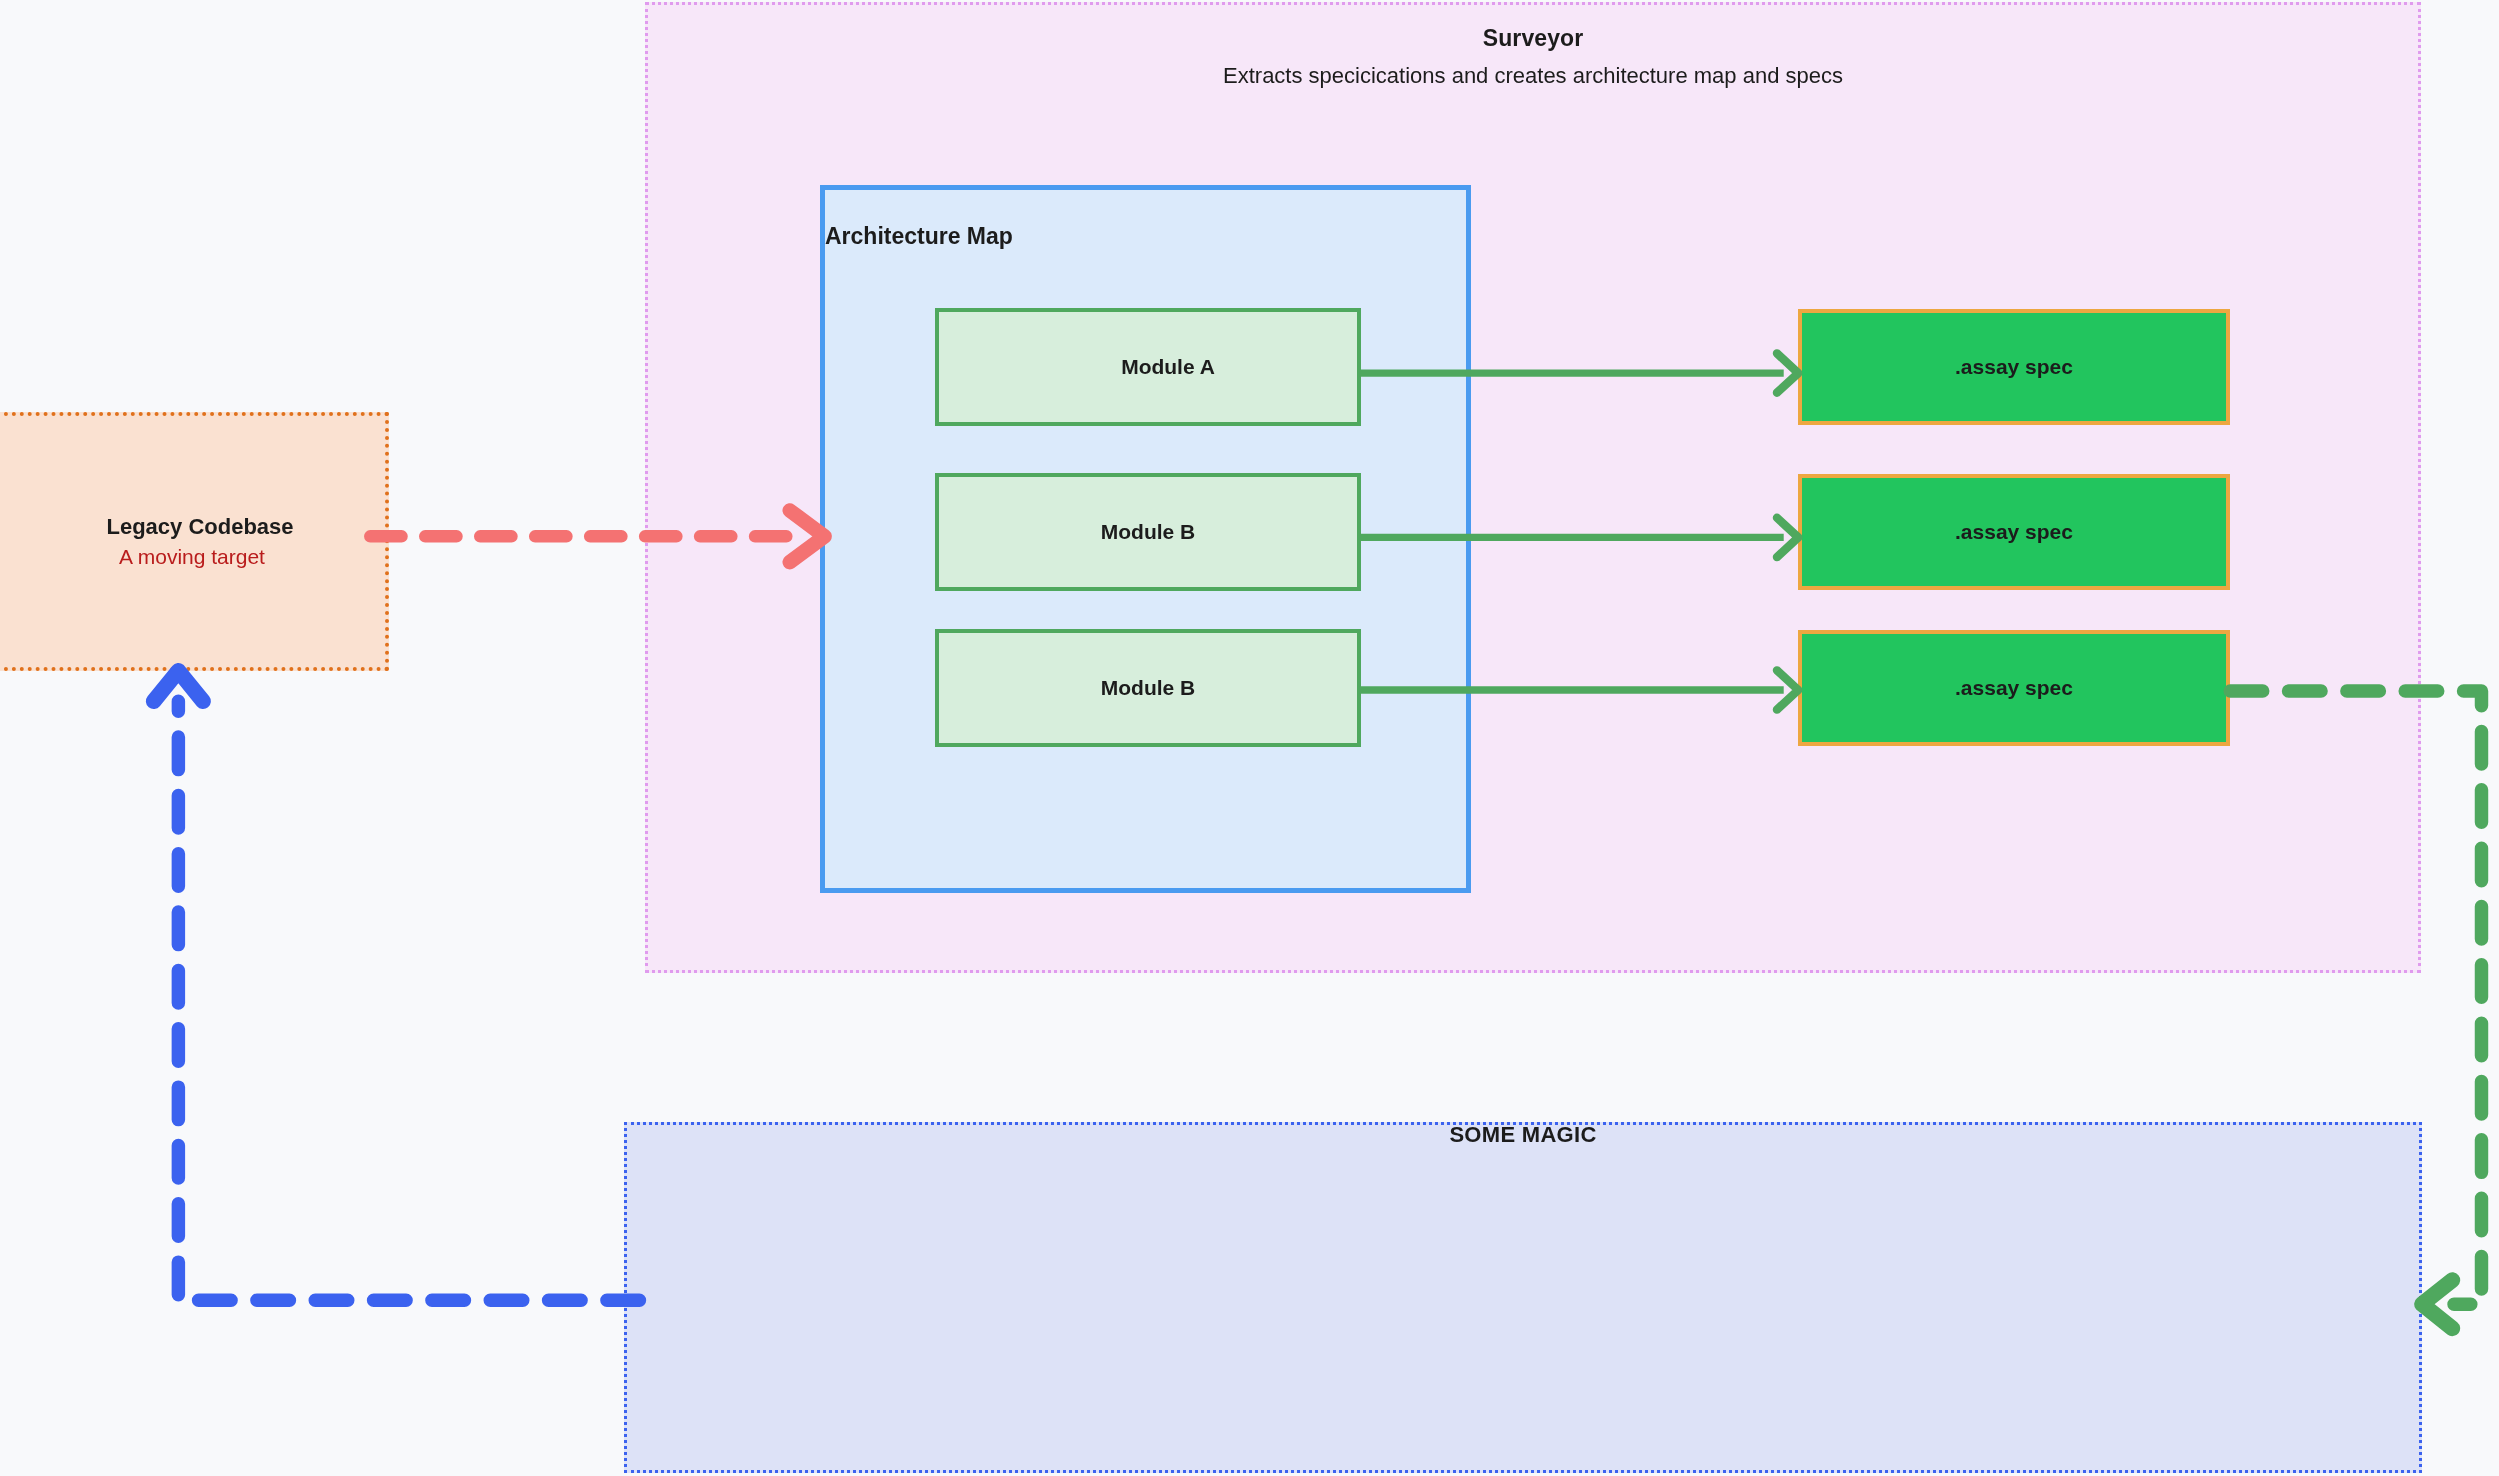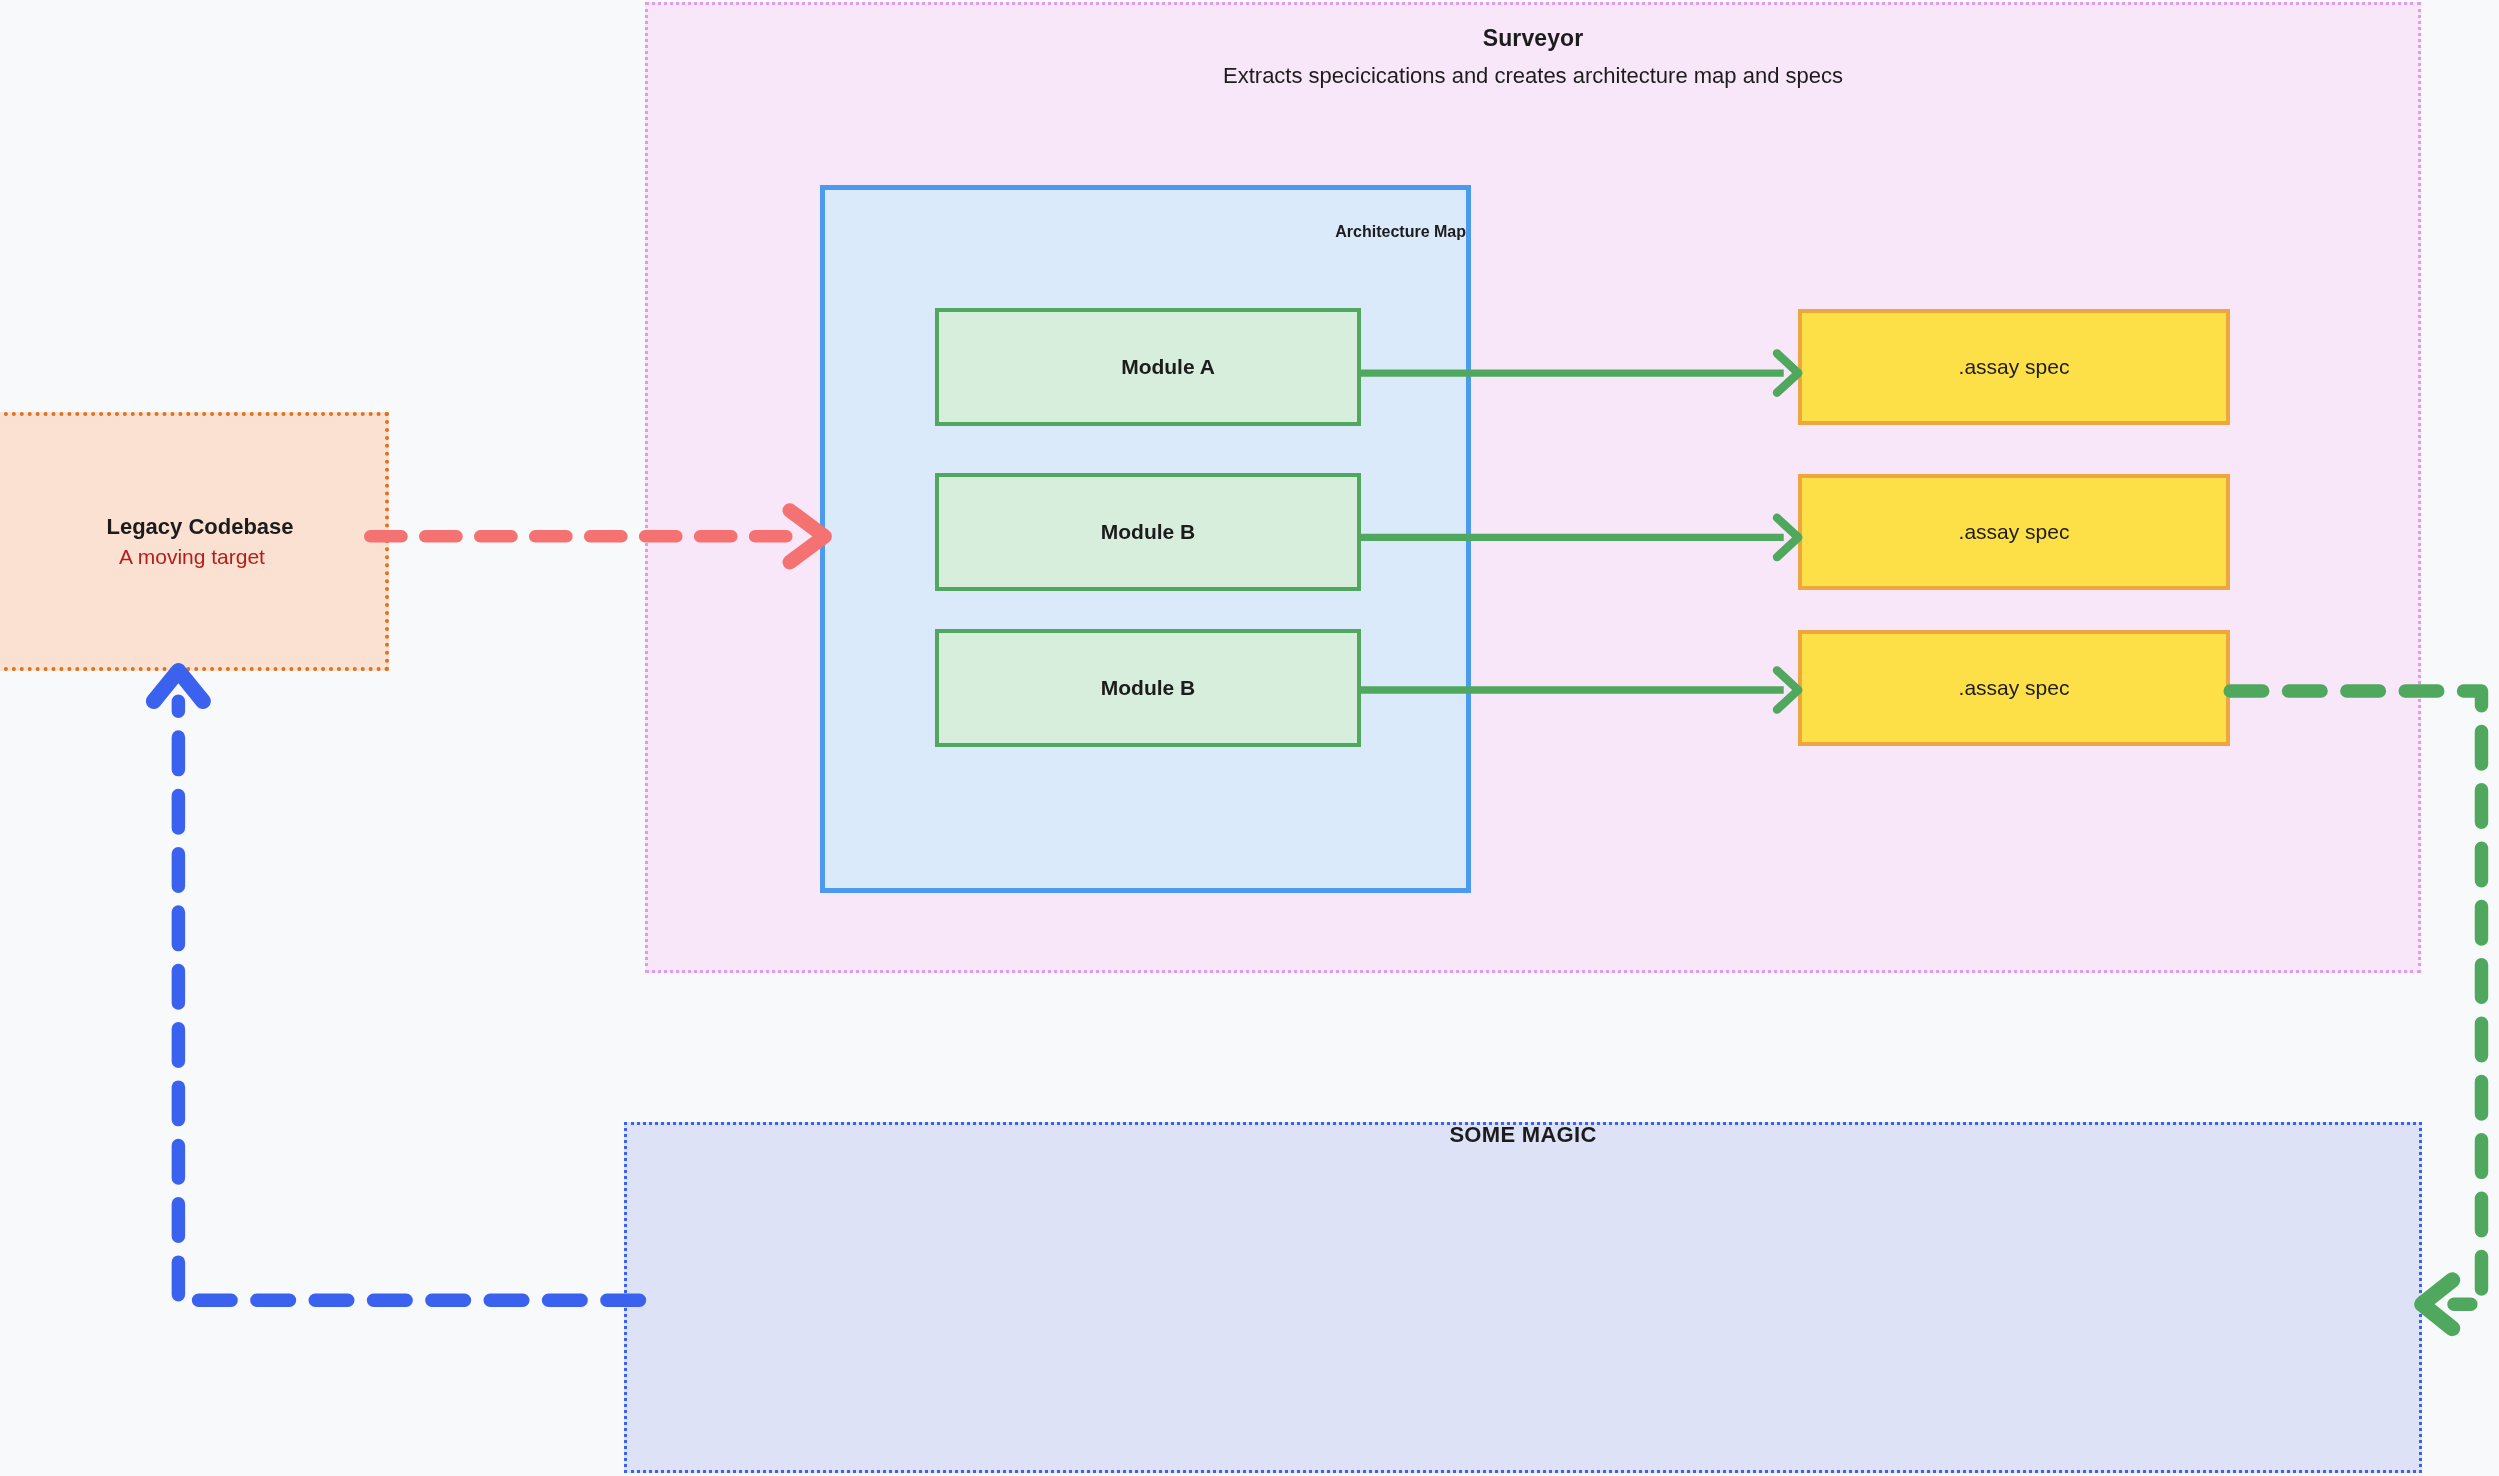--- a/index.html
+++ b/index.html
@@ -45,22 +45,22 @@
   
   #architecture-map {
     left: 820px; top: 185px;
     width: 651px; height: 708px;
     background: #dbeafb;
     border: 5px solid #4a9bf0;
   }
   #architecture-map-title {
     position: absolute;
     left: 0; right: 0; top: 33px;
-    text-align: right;
-    font-size: 16px;
+    text-align: left;
+    font-size: 23px;
     font-weight: bold;
     color: #1c1c1c;
   }
 
   
   .module-box {
     left: 935px;
     width: 426px; height: 118px;
     background: #d7eedc;
     border: 4.5px solid #4fa85e;
@@ -68,24 +68,24 @@
     font-size: 21px; font-weight: bold; color: #1c1c1c;
   }
   #module-box-0 { top: 308px; padding-left: 40px; }
   #module-box-1 { top: 473px; }
   #module-box-2 { top: 629px; }
 
   
   .spec-box {
     left: 1798px;
     width: 432px; height: 116px;
-    background: #fde047;
+    background: #22c55e;
     border: 4.5px solid #eda741;
     display: flex; align-items: center; justify-content: center;
-    font-size: 21px; font-weight: normal; color: #1c1c1c;
+    font-size: 21px; font-weight: bold; color: #1c1c1c;
   }
   #spec-box-0 { top: 309px; }
   #spec-box-1 { top: 474px; }
   #spec-box-2 { top: 630px; }
 
   
   #legacy-codebase {
     left: -4.5px; top: 412px;
     width: 393px; height: 259px;
     background: #fae1d1;

